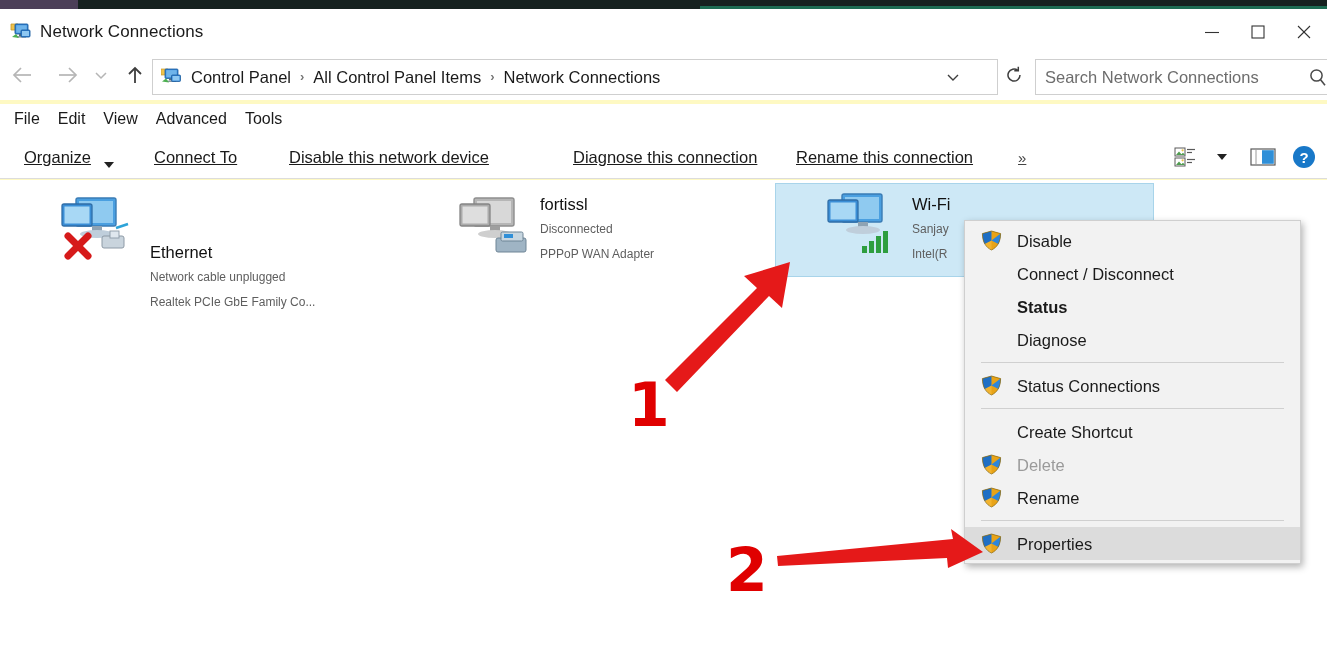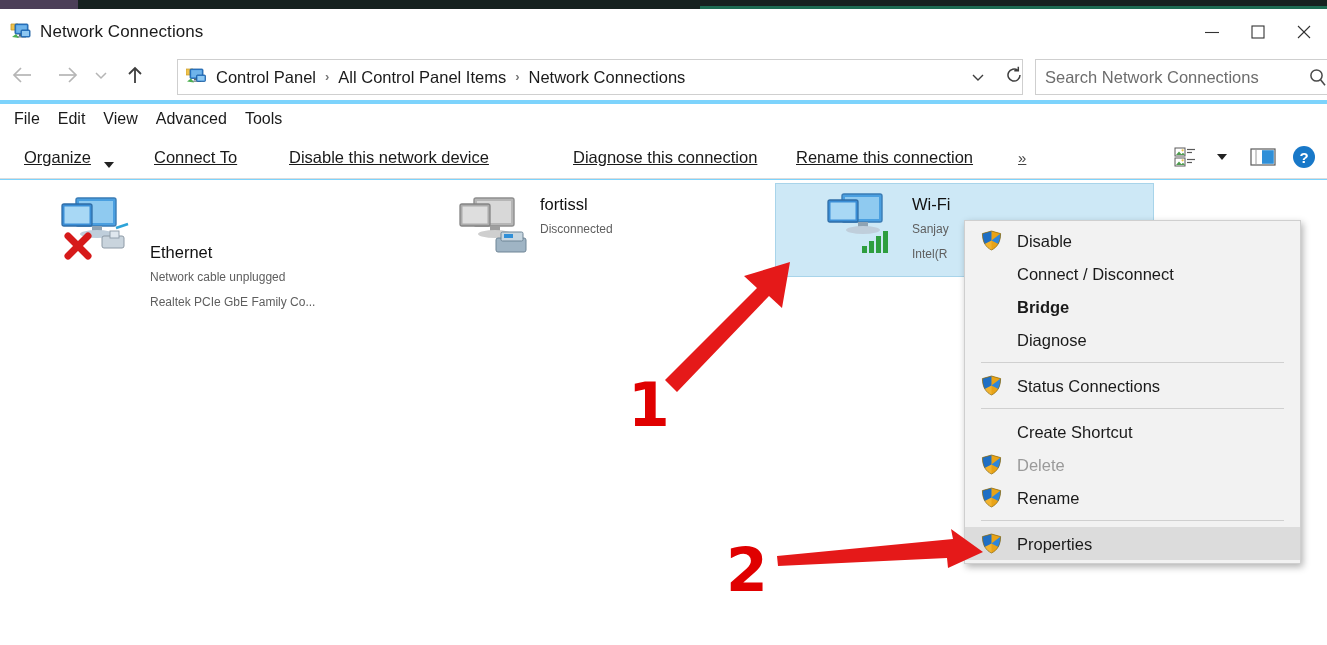--- a/index.html
+++ b/index.html
@@ -3,21 +3,21 @@
 <meta charset="utf-8">
 <style>
   * { box-sizing: border-box; margin: 0; padding: 0; }
   html, body {
     width: 1327px; height: 645px;
     overflow: hidden;
     background: #ffffff;
     font-family: "Liberation Sans", sans-serif;
     -webkit-font-smoothing: antialiased;
   }
-  #app { position: relative; width: 1327px; height: 645px; background: #7dd3fc; }
+  #app { position: relative; width: 1327px; height: 645px; background: #fef9c3; }
 
   
   .top-strip { position:absolute; top:0; left:0; width:1327px; height:9px; background:#16211f; }
   .top-strip .seg-a { position:absolute; left:0; top:0; width:78px; height:9px; background:#4c3f58; }
   .top-strip .seg-b { position:absolute; left:700px; top:6px; width:627px; height:3px; background:#1d6b52; }
 
   
   .titlebar {
     position:absolute; top:9px; left:0; width:1327px; height:46px;
     background:#ffffff;
@@ -42,21 +42,21 @@
     display:flex; align-items:center; justify-content:center;
   }
   .nav-back  { left:6px; }
   .nav-fwd   { left:50px; }
   .nav-recent{ left:88px; width:26px; }
   .nav-up    { left:118px; }
 
   .crumbbar {
     position:absolute; left:152px; top:4px; width:846px; height:36px;
     background:#ffffff; border:1px solid #cfcfcf;
-    display:flex; align-items:center;margin-left:25px;
+    display:flex; align-items:center;
   }
   .crumb-icon { width:22px; height:20px; margin-left:8px; margin-right:4px; flex:0 0 auto; }
   .crumb {
     font-size:16.5px; color:#1a1a1a; white-space:nowrap; padding:0 4px; line-height:20px;
   }
   .crumb-sep {
     color:#767676; font-size:13px; padding:0 5px; line-height:20px; font-weight:bold;
   }
   .crumb-dropdown {
     position:absolute; right:30px; top:0; height:34px; width:28px;
@@ -368,20 +368,21 @@
           <g>
             <rect x="40" y="44" width="30" height="14" rx="2" fill="#9fb4c4" stroke="#6f8596" stroke-width="1"></rect>
             <rect x="45" y="38" width="22" height="9" rx="1.5" fill="#c7d6e0" stroke="#6f8596" stroke-width="1"></rect>
             <rect x="48" y="40" width="9" height="4" fill="#2f8fd8"></rect>
           </g>
         </svg>
       </span>
       <div class="conn-txt" style="left:90px; top:4px;">
         <div class="conn-name">fortissl</div>
         <div class="conn-sub">Disconnected</div>
+        <div class="conn-sub">PPPoP WAN Adapter</div>
       </div>
     </div>
 
     <div class="conn selected" style="left:775px; top:3px; width:379px; height:94px;">
       <span class="conn-ico" style="left:48px; top:6px;">
         <svg width="80" height="72" viewBox="0 0 80 72">
           <rect x="18" y="4" width="40" height="28" rx="2" fill="#4a9fe0" stroke="#3a7cb5" stroke-width="1.4"></rect>
           <rect x="21" y="7" width="34" height="22" fill="#8fcaf0"></rect>
           <rect x="34" y="32" width="10" height="5" fill="#8fa3b3"></rect>
           <ellipse cx="39" cy="40" rx="17" ry="4" fill="#bfcedb"></ellipse>
@@ -418,21 +419,21 @@
       <span class="lbl">Disable</span>
     </div>
 
     <div class="ctx-item">
       <span class="ic"></span>
       <span class="lbl">Connect / Disconnect</span>
     </div>
 
     <div class="ctx-item bold">
       <span class="ic"></span>
-      <span class="lbl">Bridge</span>
+      <span class="lbl">Status</span>
     </div>
 
     <div class="ctx-item">
       <span class="ic"></span>
       <span class="lbl">Diagnose</span>
     </div>
 
     <div class="ctx-sep"></div>
 
     <div class="ctx-item">

